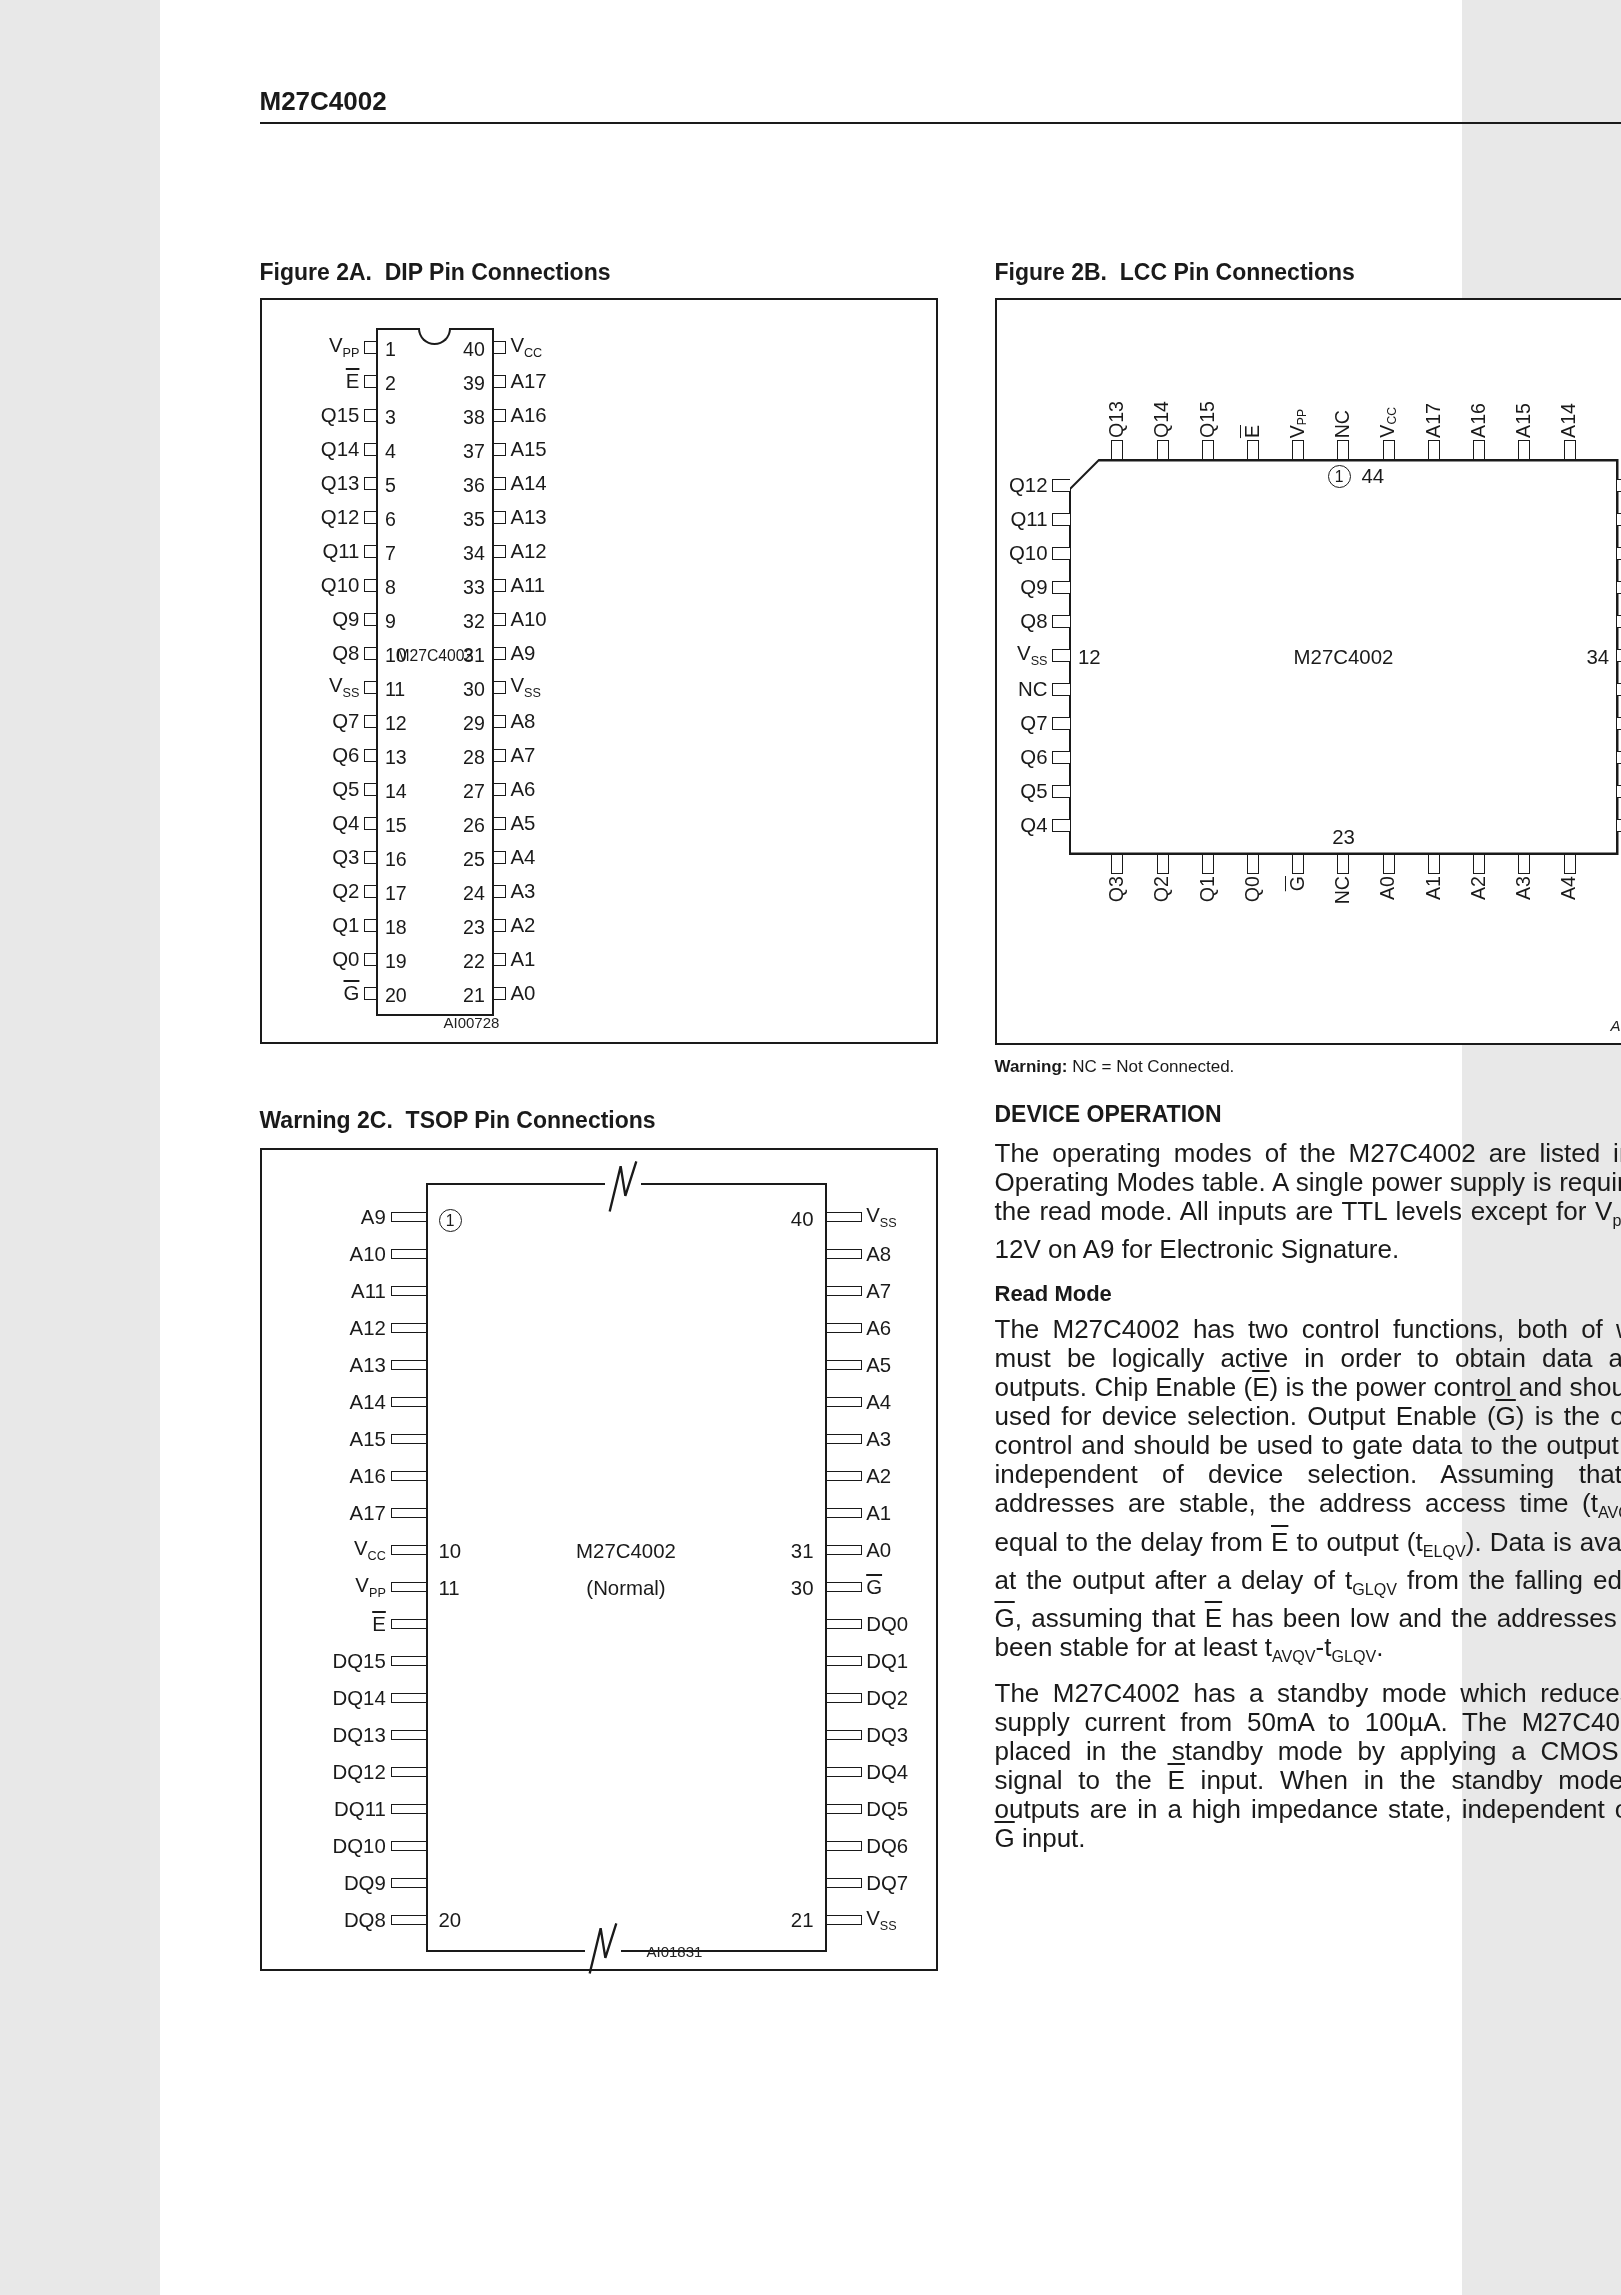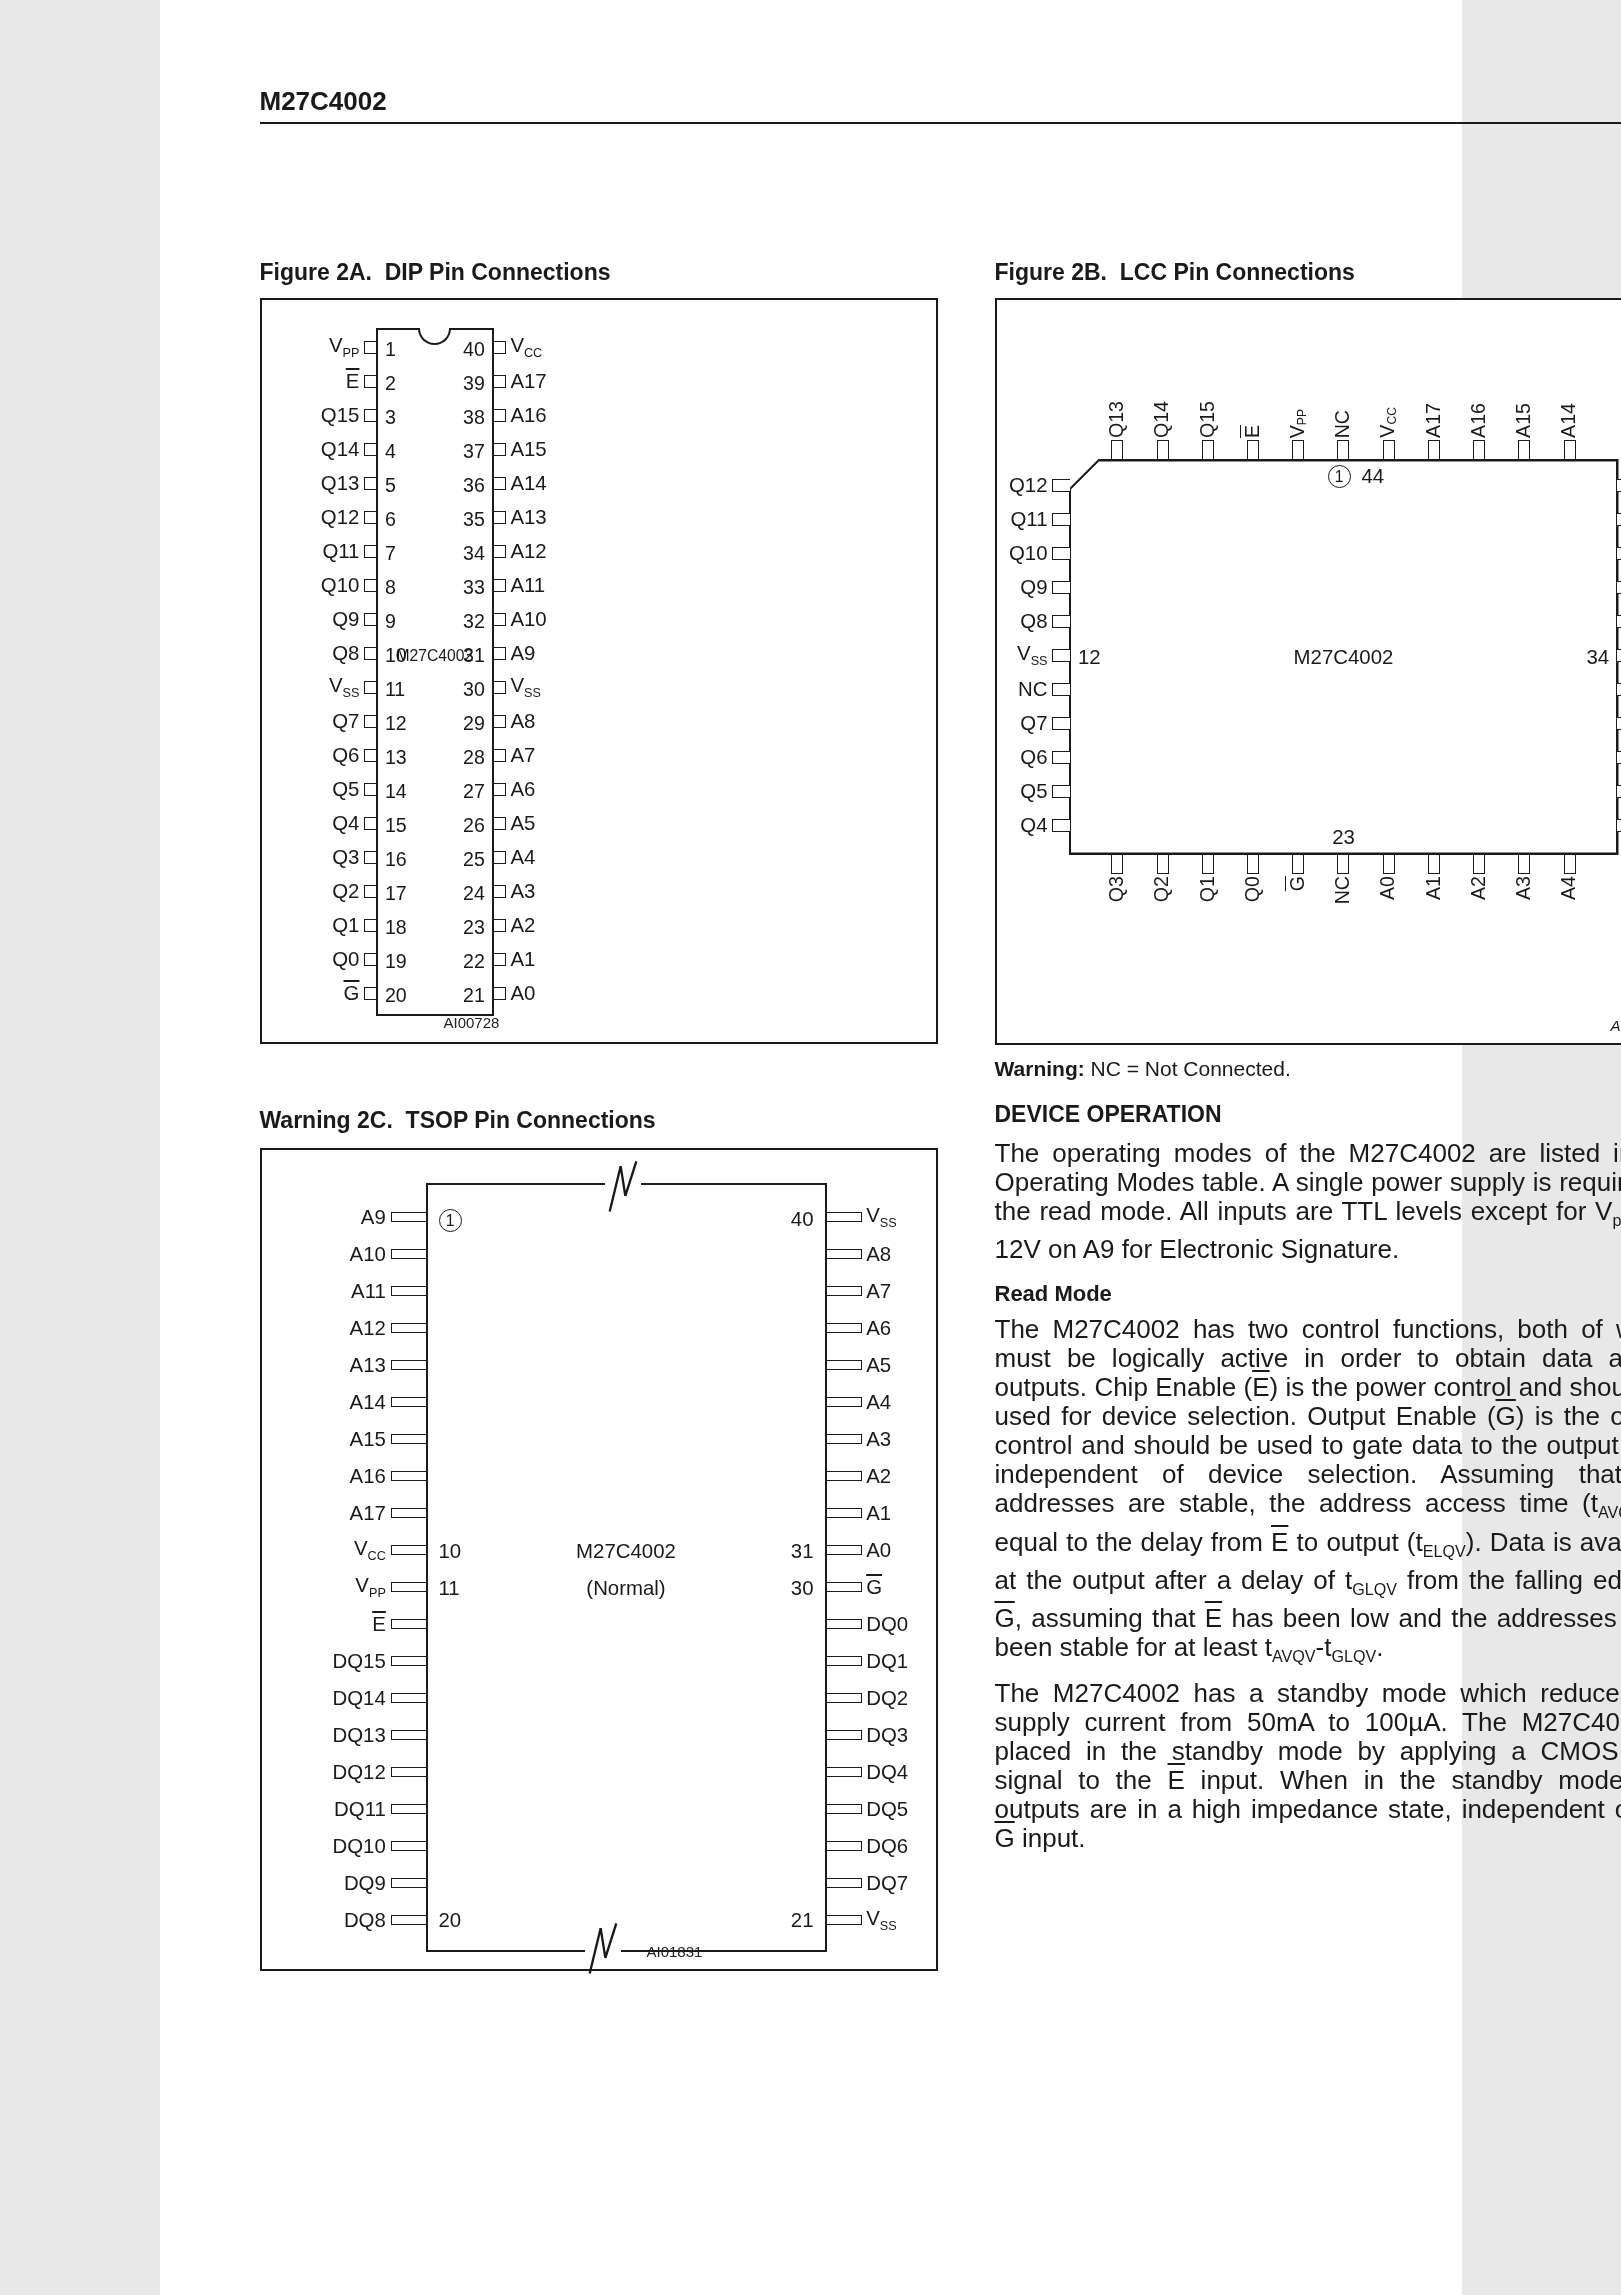--- a/index.html
+++ b/index.html
@@ -28,21 +28,21 @@
   .cap-2c { left:100px;  top:1107px; }
   .figbox { position:absolute; border:2.4px solid #1a1a1a; background:#fff; }
   .box-2a { left:100px;  top:298px;  width:678px; height:746px; }
   .box-2b { left:835px; top:298px;  width:688px; height:747px; }
   .box-2c { left:100px;  top:1148px; width:678px; height:823px; }
   .figref { position:absolute; font-size:15px; color:#222; }
   .ref-2a { left:182px; bottom:11px; }
   .ref-2b { right:14px; bottom:9.4px;font-style:italic; }
   .ref-2c { left:385px; bottom:9.4px; }
 
-  .warning { position:absolute; left:835px; top:1057px; font-size:21px;text-align:center; }
+  .warning { position:absolute; left:835px; top:1057px; font-size:17px;text-align:center; }
 
   
   .pin-label { font-size:20.4px; white-space:nowrap; }
   sub { font-size:0.62em; }
   .ovl { text-decoration: overline; }
   .stub { display:inline-block; background:#fff; border:1.6px solid #1a1a1a; flex:none; }
   .stub-l { border-right:none; }
   .stub-r { border-left:none; }
   .circle-num { display:inline-flex; align-items:center; justify-content:center;
                 width:23px; height:23px; border:1.6px solid #1a1a1a; border-radius:50%;

